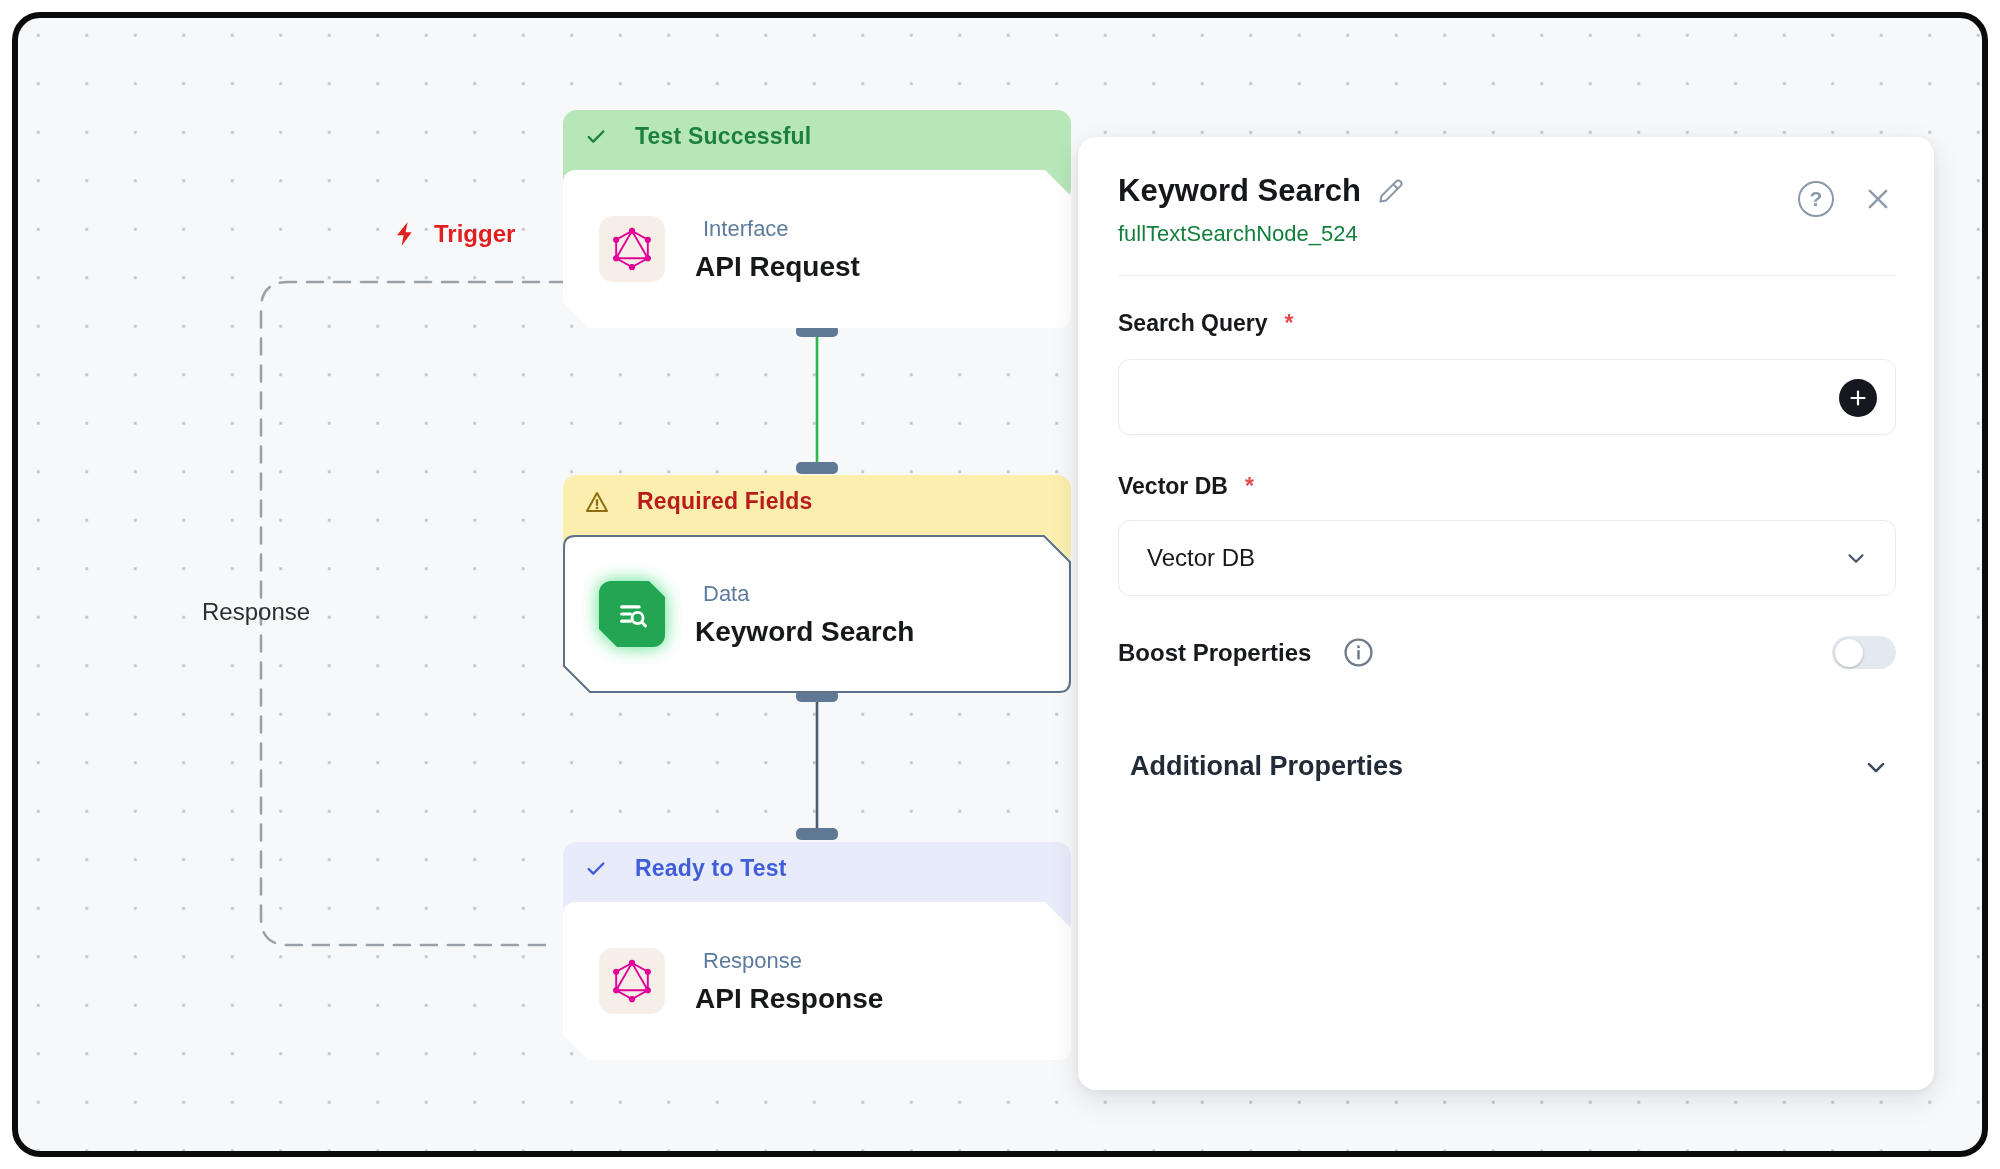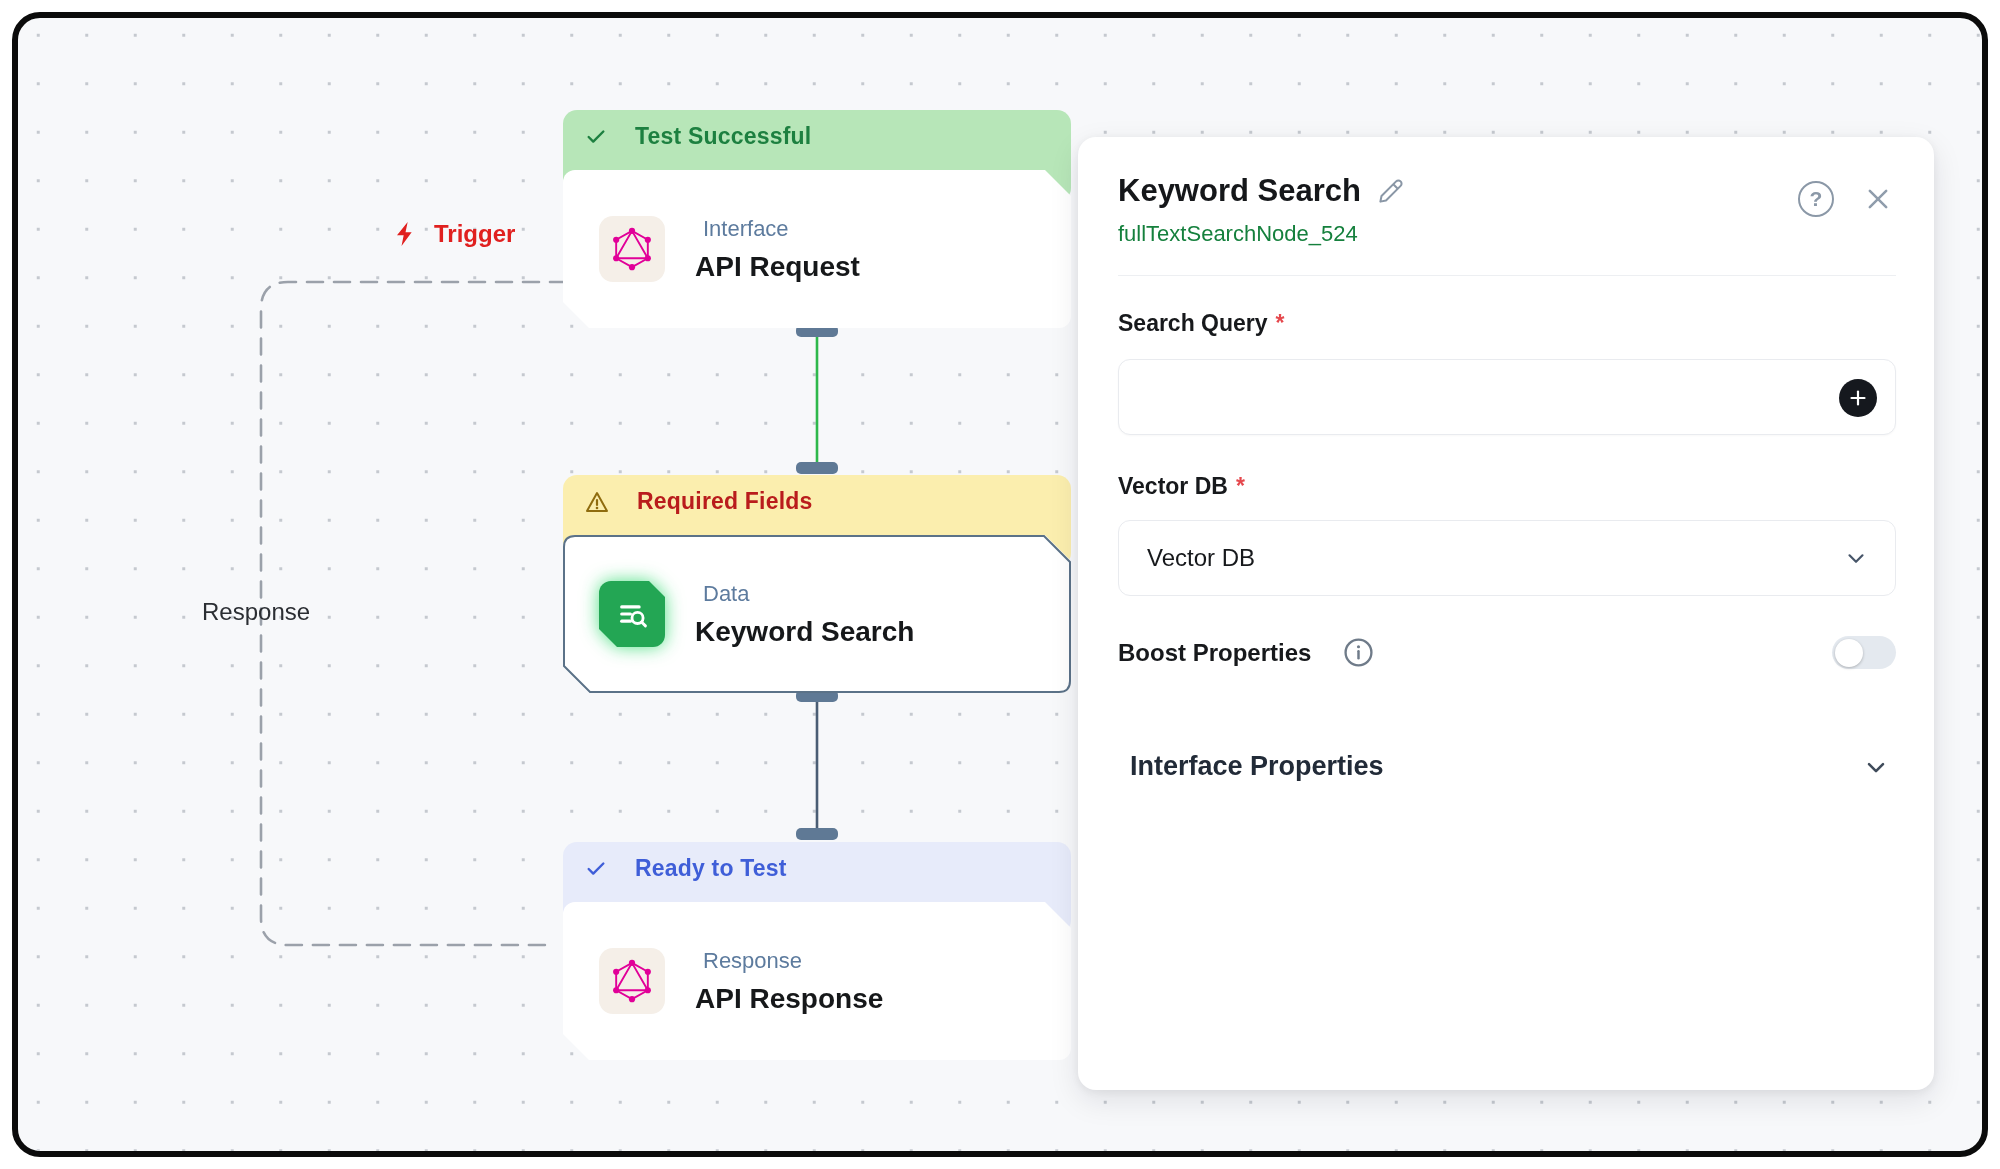--- a/index.html
+++ b/index.html
@@ -67,21 +67,21 @@
   .panel-title { font-size:31px; font-weight:700; color:#15171a; }
   .panel-sub { margin-top:12px; font-size:22px; color:#15803d; }
   .head-icons { display:flex; align-items:center; gap:30px; margin-top:8px; margin-right:4px; }
   .help-circle {
     width:36px; height:36px; border:2.4px solid #8b98a7; border-radius:50%;
     color:#8b98a7; font-size:21px; font-weight:600; display:flex; align-items:center; justify-content:center;
     cursor:pointer;
   }
   .divider { border:none; border-top:1.5px solid #edeff2; margin-top:28px; }
 
-  .field-label { font-size:23px; font-weight:600; color:#17191c; display:flex; gap:8px; }
+  .field-label { font-size:23px; font-weight:600; color:#17191c; display:flex; gap:17px; }
   .req { color:#e5484d; font-weight:700; }
   .sq-block { margin-top:34px; }
   .text-input {
     margin-top:22px; position:relative; height:76px; background:#fff;
     border:1.5px solid #e9ebef; border-radius:12px; box-shadow:0 1px 2px rgba(0,0,0,.03);
   }
   .plus-btn {
     position:absolute; right:18px; top:19px; width:38px; height:38px; border-radius:50%;
     background:#15181e; color:#fff; display:flex; align-items:center; justify-content:center; cursor:pointer;
   }
@@ -288,21 +288,21 @@
           <circle cx="12" cy="12" r="10" fill="none" stroke="#6f7b89" stroke-width="1.8"></circle>
           <line x1="12" y1="11" x2="12" y2="16.5" stroke="#6f7b89" stroke-width="1.9" stroke-linecap="round"></line>
           <circle cx="12" cy="7.6" r="1.2" fill="#6f7b89"></circle>
         </svg>
         <div class="toggle">
           <div class="toggle-thumb"></div>
         </div>
       </div>
 
       <div class="addl-row">
-        <span class="addl-title">Interface Properties</span>
+        <span class="addl-title">Additional Properties</span>
         <svg class="chev" width="28" height="28" viewBox="0 0 24 24">
           <polyline points="6 9.5 12 15.5 18 9.5" fill="none" stroke="#3f4b5a" stroke-width="2.2" stroke-linecap="round" stroke-linejoin="round"></polyline>
         </svg>
       </div>
     </div>
 
   </div>
 </div>
 
 </body></html>

